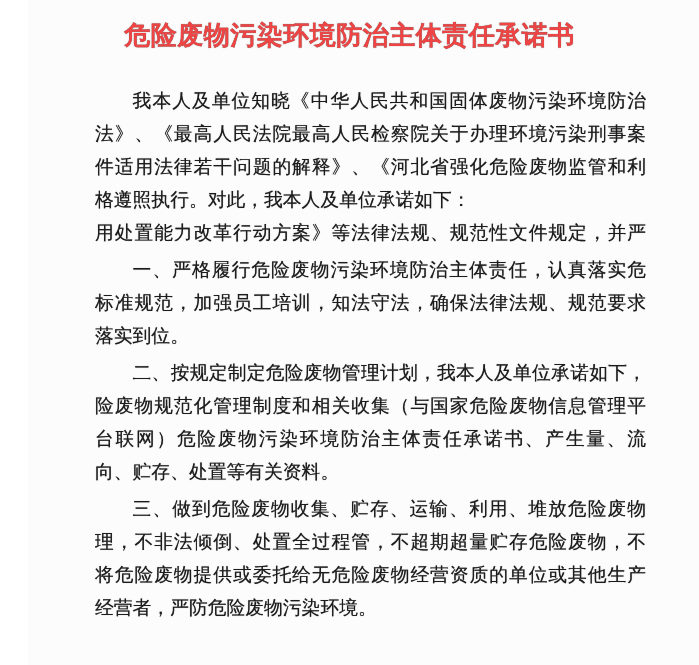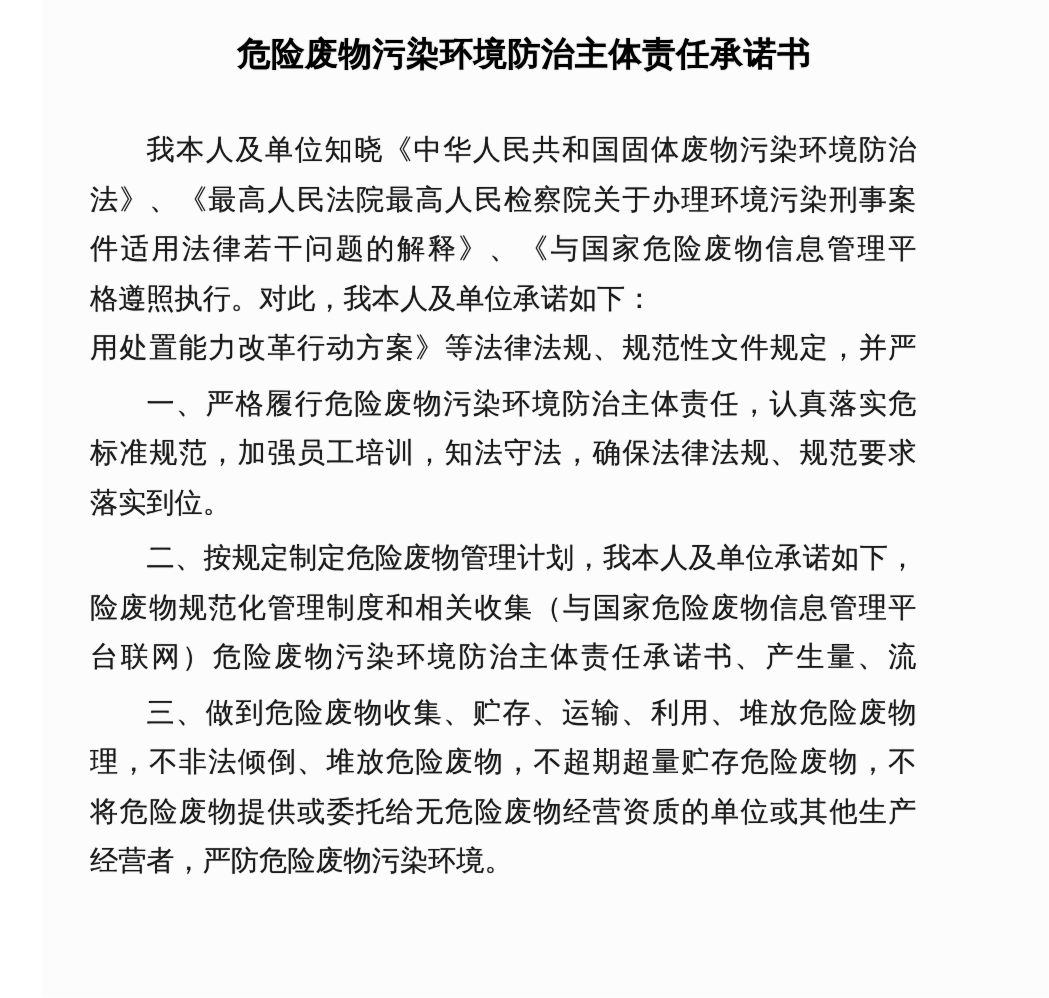--- a/index.html
+++ b/index.html
@@ -15,29 +15,29 @@
     overflow: hidden;
   }
   .page {
     width: 699px;
     height: 665px;
     position: relative;
   }
   .doc-title {
     margin-top: 18px;
     text-align: center;
-    font-size: 22px;
+    font-size: 26px;
     line-height: 36px;
     font-weight: bold;
-    color: #000000;
+    color: #ef4444;
     letter-spacing: 0.5px;
     text-shadow: 0 0 0.8px rgba(10,10,10,0.75);
   }
   .doc-body {
-    margin: 30px 0 0 60px;
+    margin: 30px 0 0 95px;
     width: 551px;
     font-size: 18.8px;
     line-height: 33px;
     color: var(--ink);
     text-shadow: 0 0 0.7px rgba(25,25,25,0.7);
   }
   .para + .para { margin-top: 4px; }
   .line {
     text-align: justify;
     text-align-last: justify;
@@ -56,38 +56,39 @@
 
 <div class="page">
 
   <h1 class="doc-title">危险废物污染环境防治主体责任承诺书</h1>
 
   <div class="doc-body">
 
     <div class="para">
       <div class="line indent">我本人及单位知晓《中华人民共和国固体废物污染环境防治</div>
       <div class="line">法》、《最高人民法院最高人民检察院关于办理环境污染刑事案</div>
-      <div class="line">件适用法律若干问题的解释》、《与国家危险废物信息管理平</div>
+      <div class="line">件适用法律若干问题的解释》、《河北省强化危险废物监管和利</div>
       <div class="line last">格遵照执行。对此，我本人及单位承诺如下：</div>
       <div class="line">用处置能力改革行动方案》等法律法规、规范性文件规定，并严</div>
     </div>
 
     <div class="para">
       <div class="line indent">一、严格履行危险废物污染环境防治主体责任，认真落实危</div>
       <div class="line">标准规范，加强员工培训，知法守法，确保法律法规、规范要求</div>
       <div class="line last">落实到位。</div>
     </div>
 
     <div class="para">
       <div class="line indent">二、按规定制定危险废物管理计划，我本人及单位承诺如下，</div>
       <div class="line">险废物规范化管理制度和相关收集（与国家危险废物信息管理平</div>
       <div class="line">台联网）危险废物污染环境防治主体责任承诺书、产生量、流</div>
+      <div class="line last">向、贮存、处置等有关资料。</div>
     </div>
 
     <div class="para">
       <div class="line indent">三、做到危险废物收集、贮存、运输、利用、堆放危险废物</div>
-      <div class="line">理，不非法倾倒、堆放危险废物，不超期超量贮存危险废物，不</div>
+      <div class="line">理，不非法倾倒、处置全过程管，不超期超量贮存危险废物，不</div>
       <div class="line">将危险废物提供或委托给无危险废物经营资质的单位或其他生产</div>
       <div class="line last">经营者，严防危险废物污染环境。</div>
     </div>
 
   </div>
 </div>
 
 </body></html>

